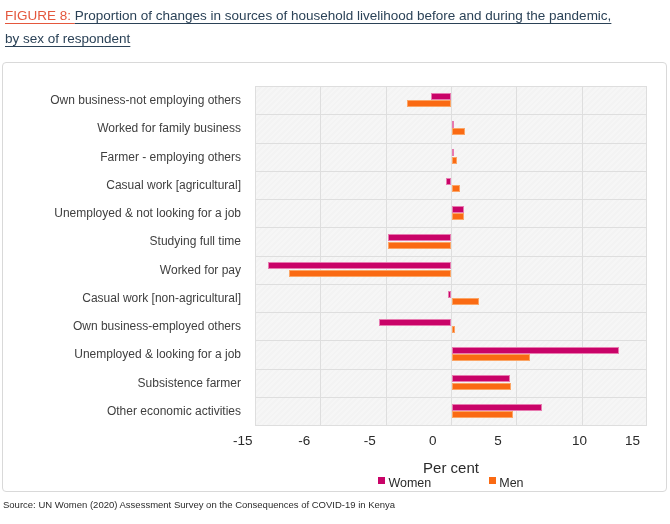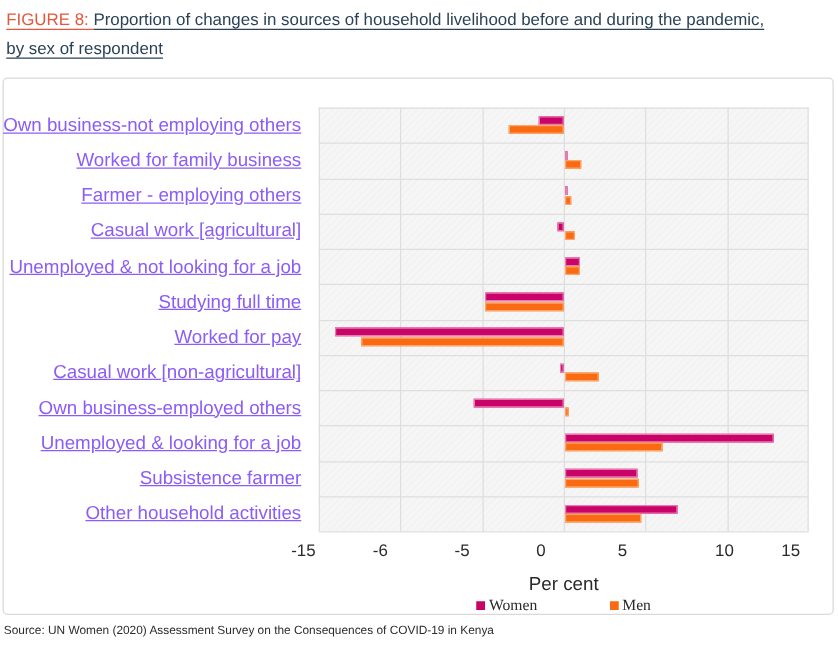--- a/index.html
+++ b/index.html
@@ -18,21 +18,21 @@
   .chart-box {
     position: absolute; left: 2px; top: 62px; width: 665px; height: 430px;
     background: #ffffff; border: 1px solid #d9d9d9; border-radius: 4px;
   }
 
   
   .cat-labels { position: absolute; left: 0; top: 23px; width: 245px; height: 339px; }
   .cat-label {
     position: absolute; left: 0; width: 245px;
     display: flex; align-items: center; justify-content: flex-end;
-    padding-right: 7px; font-size: 15px; color: #8b5cf6; white-space: nowrap; text-decoration: underline;
+    padding-right: 7px; font-size: 12px; color: #404040; white-space: nowrap;
   }
 
   
   .plot {
     position: absolute; left: 252px; top: 23px; width: 392px; height: 339px;
     background: repeating-linear-gradient(135deg, #f3f3f3 0px, #f3f3f3 2px, #f6f6f6 2px, #f6f6f6 4px);
   }
   .vgrid { position: absolute; top: 0; width: 1px; height: 100%; background: #dedede; }
   .hgrid { position: absolute; left: 0; width: 100%; height: 1px; background: #dedede; }
   .bar { position: absolute; height: 7px; border: 1px solid transparent; min-width: 2px; }
@@ -46,21 +46,21 @@
   .xlabel {
     position: absolute; left: 252px; top: 396px; width: 392px; text-align: center;
     font-size: 15px; color: #2a2a2a;
   }
 
   
   .legend {
     position: absolute; left: 252px; top: 414px; width: 392px; height: 15px;
     display: flex; justify-content: center; gap: 58px;
   }
-  .legend-item { display: flex; align-items: center; font-size: 12.5px; color: #2a2a2a; line-height: 13px; font-family: Liberation Serif, serif; }
+  .legend-item { display: flex; align-items: flex-start; font-size: 12.5px; color: #2a2a2a; line-height: 13px; }
   .legend-marker { width: 7px; height: 7px; display: inline-block; margin-right: 3px; }
 
   
   .source {
     position: absolute; left: 3px; top: 499px; font-size: 9.5px; color: #2b2b2b;
   }
 </style>
 </head>
 <body>
 
@@ -74,21 +74,21 @@
         <div class="cat-label" style="top: 28.3px; height: 28.3px;">Worked for family business</div>
         <div class="cat-label" style="top: 56.5px; height: 28.3px;">Farmer - employing others</div>
         <div class="cat-label" style="top: 84.8px; height: 28.3px;">Casual work [agricultural]</div>
         <div class="cat-label" style="top: 113px; height: 28.3px;">Unemployed &amp; not looking for a job</div>
         <div class="cat-label" style="top: 141.3px; height: 28.3px;">Studying full time</div>
         <div class="cat-label" style="top: 169.5px; height: 28.3px;">Worked for pay</div>
         <div class="cat-label" style="top: 197.8px; height: 28.3px;">Casual work [non-agricultural]</div>
         <div class="cat-label" style="top: 226px; height: 28.3px;">Own business-employed others</div>
         <div class="cat-label" style="top: 254.3px; height: 28.3px;">Unemployed &amp; looking for a job</div>
         <div class="cat-label" style="top: 282.5px; height: 28.3px;">Subsistence farmer</div>
-        <div class="cat-label" style="top: 310.8px; height: 28.3px;">Other household activities</div>
+        <div class="cat-label" style="top: 310.8px; height: 28.3px;">Other economic activities</div>
       </div>
     <div class="plot" id="plot">
         <div class="hgrid" style="top: 0px;"></div>
         <div class="hgrid" style="top: 28px;"></div>
         <div class="hgrid" style="top: 57px;"></div>
         <div class="hgrid" style="top: 85px;"></div>
         <div class="hgrid" style="top: 113px;"></div>
         <div class="hgrid" style="top: 141px;"></div>
         <div class="hgrid" style="top: 170px;"></div>
         <div class="hgrid" style="top: 198px;"></div>

